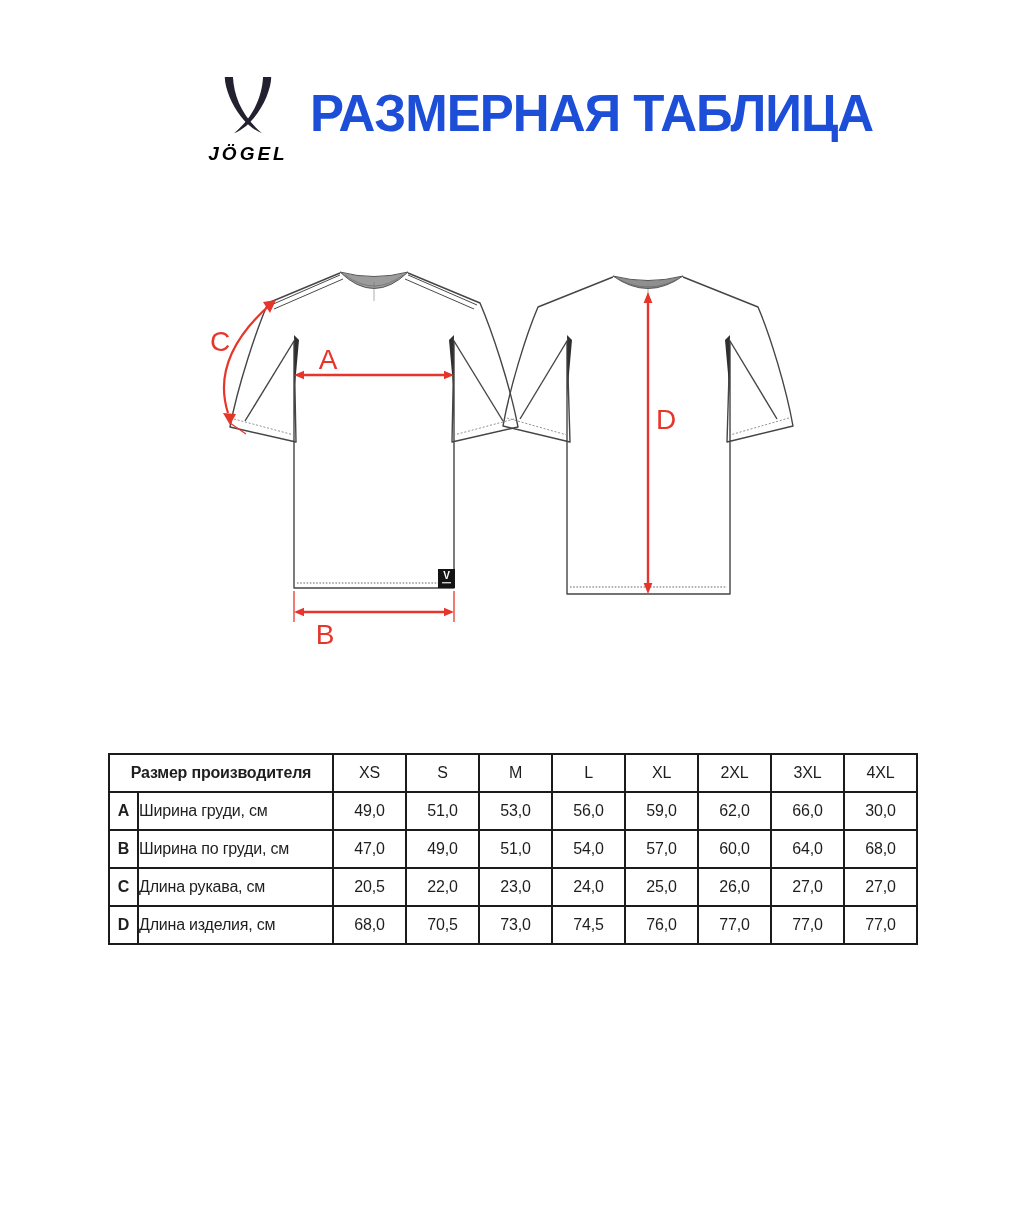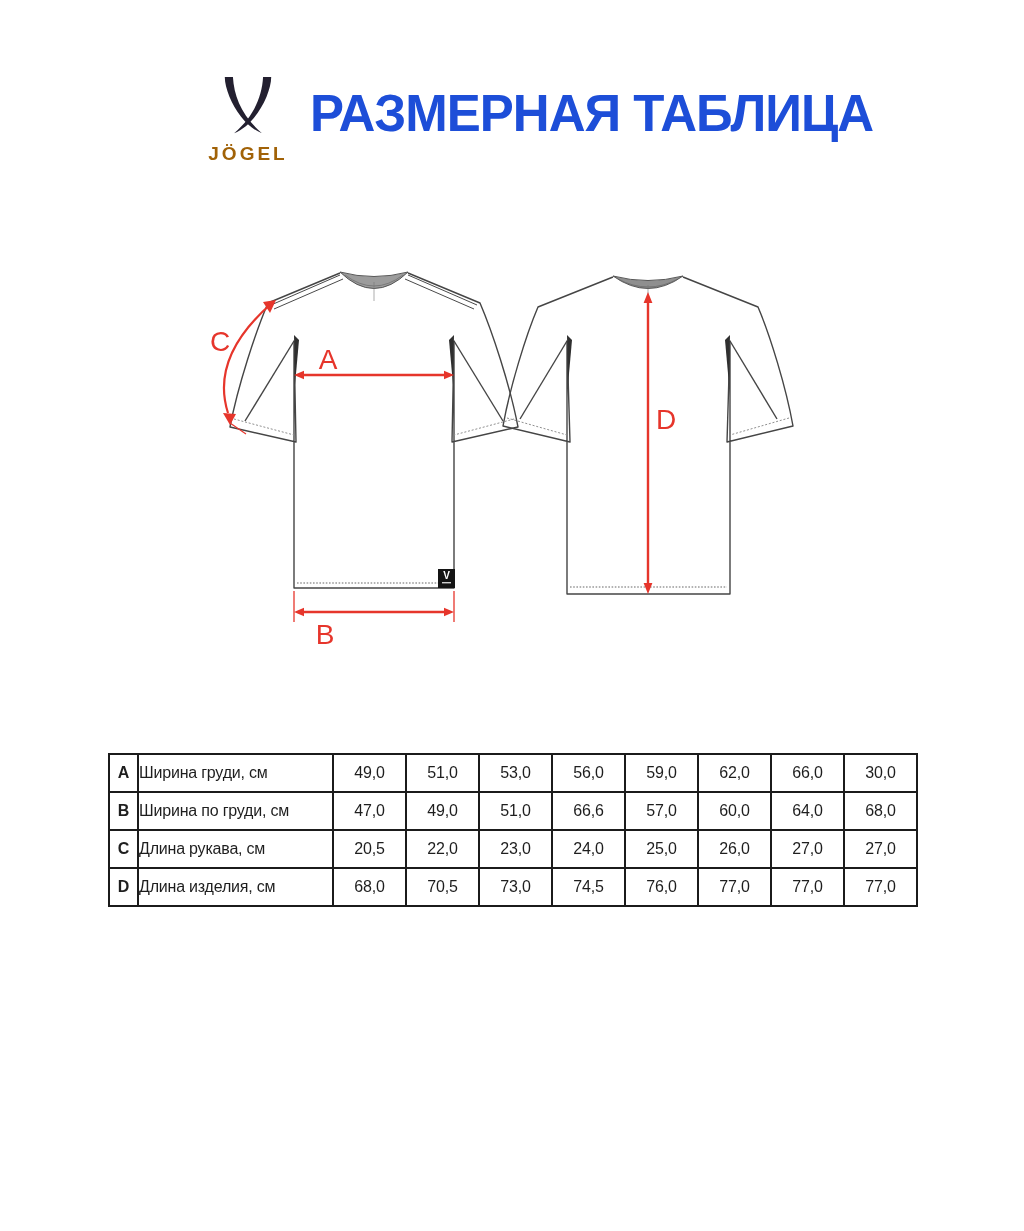--- a/index.html
+++ b/index.html
@@ -3,21 +3,21 @@
 <meta charset="utf-8">
 <style>
   html,body{margin:0;padding:0;background:#ffffff;}
   .page{
     position:relative;width:1024px;height:1231px;background:#ffffff;overflow:hidden;
     font-family:"Liberation Sans", sans-serif;color:#1e1e1e;
   }
   
   .brand{position:absolute;left:200px;top:70px;width:96px;text-align:center;color:#232030;}
   .brand-mark{display:block;margin:0 auto;}
-  .brand-name{font-size:19px;font-weight:700;letter-spacing:3px;margin-top:1px;color:#a16207;}
+  .brand-name{font-size:19px;font-weight:700;letter-spacing:3px;margin-top:1px;color:#000000;font-style:italic;}
   .page-title{
     position:absolute;left:310px;top:84px;font-size:51px;font-weight:700;
     color:#1d4ed8;letter-spacing:-1px;white-space:nowrap;
   }
   
   .diagram{position:absolute;left:190px;top:245px;width:660px;height:410px;}
   .shirt-line{fill:none;stroke:#454545;stroke-width:1.4;stroke-linejoin:round;}
   .seam{stroke:#4a4a4a;stroke-width:1;fill:none;}
   .stitch{stroke:#8f8f8f;stroke-width:1;fill:none;stroke-dasharray:2 1.8;}
   .hemline{stroke:#9a9a9a;stroke-width:1.6;fill:none;stroke-dasharray:1.6 1.6;}
@@ -135,38 +135,49 @@
         <col style="width:73px">
         <col style="width:73px">
         <col style="width:73px">
       <col style="width:73px">
         <col style="width:73px">
         <col style="width:73px">
         <col style="width:73px">
     </colgroup>
     <tbody>
       <tr>
+        <td colspan="2" class="hdr">Размер производителя</td>
+        <td>XS</td>
+        <td>S</td>
+        <td>M</td>
+        <td>L</td>
+        <td>XL</td>
+        <td>2XL</td>
+        <td>3XL</td>
+        <td>4XL</td>
+      </tr>
+      <tr>
         <td class="letter">A</td>
         <td class="mlabel">Ширина груди, см</td>
         <td>49,0</td>
         <td>51,0</td>
         <td>53,0</td>
         <td>56,0</td>
         <td>59,0</td>
         <td>62,0</td>
         <td>66,0</td>
         <td>30,0</td>
       </tr>
       <tr>
         <td class="letter">B</td>
         <td class="mlabel">Ширина по груди, см</td>
         <td>47,0</td>
         <td>49,0</td>
         <td>51,0</td>
-        <td>66,6</td>
+        <td>54,0</td>
         <td>57,0</td>
         <td>60,0</td>
         <td>64,0</td>
         <td>68,0</td>
       </tr>
       <tr>
         <td class="letter">C</td>
         <td class="mlabel">Длина рукава, см</td>
         <td>20,5</td>
         <td>22,0</td>

